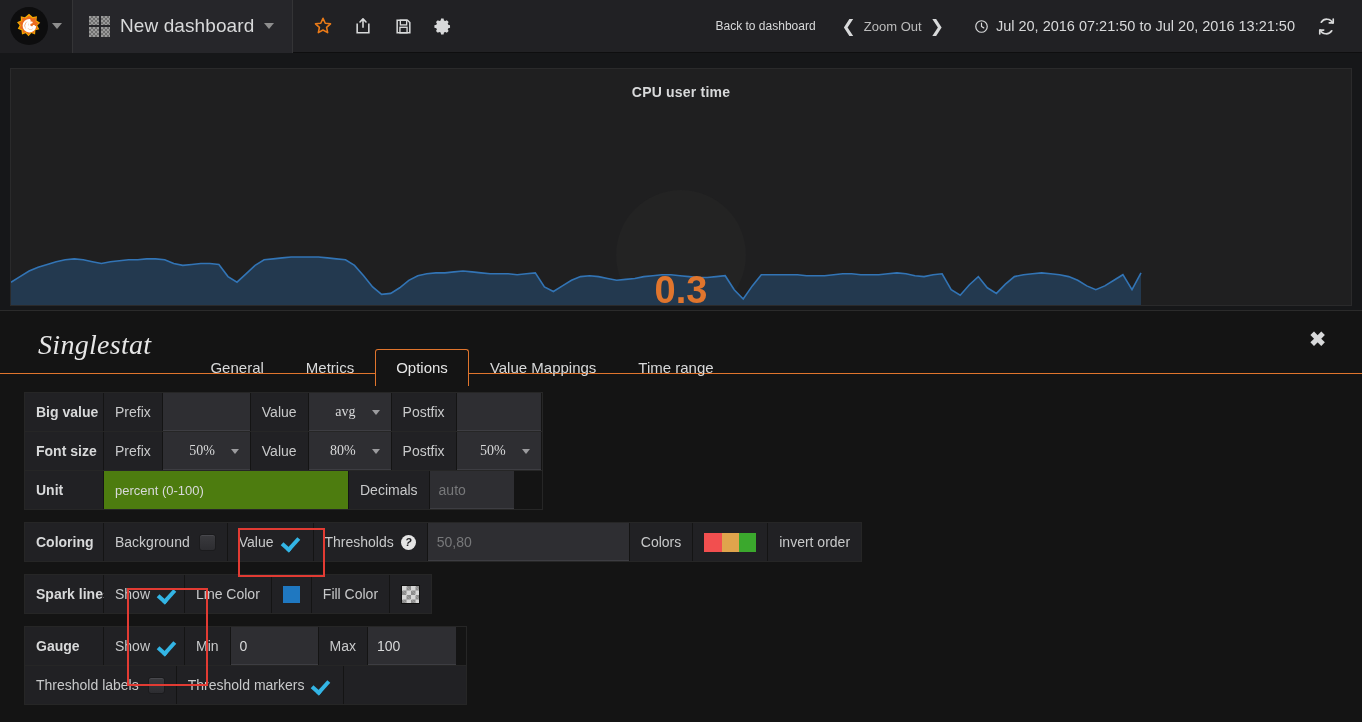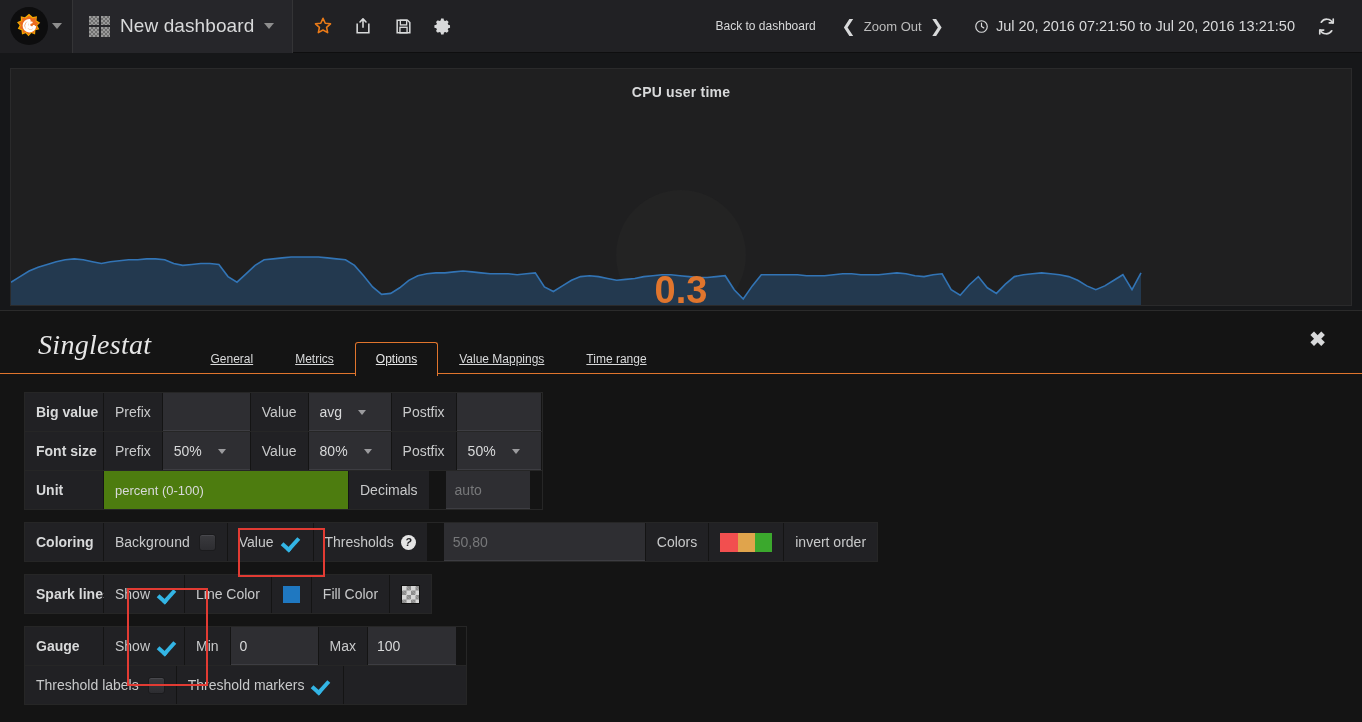--- a/index.html
+++ b/index.html
@@ -132,23 +132,23 @@
     border-bottom: 1px solid #e0752d;
   }
   .editor-plugin-title {
     font-family: "Liberation Serif", serif;
     font-style: italic; font-size: 28px; color: #e6e6e6;
     padding: 0 0 12px 38px; flex: none; letter-spacing: .3px;
   }
   .editor-tabs { display: flex; align-items: flex-end; margin-left: 38px; }
   .editor-tab {
     padding: 9px 20px 10px 20px;
-    color: #d8d9da; font-size: 12px; cursor: pointer;
+    color: #d8d9da; font-size: 15px; cursor: pointer;
     border: 1px solid transparent; border-bottom: none;
-    position: relative; top: 3px; text-decoration: underline;
+    position: relative; top: 13px;
   }
   .editor-tab.active {
     background: #141414;
     border-color: #e0752d;
     border-top-left-radius: 3px; border-top-right-radius: 3px;
     color: #e6e6e6;
   }
   .close-x {
     position: absolute; right: 36px; top: 18px;
     color: #d8d9da; font-size: 20px; font-weight: bold; cursor: pointer;
@@ -169,25 +169,26 @@
     border-right: 1px solid #141414;
     white-space: nowrap;
   }
   .cell.lbl-strong { font-weight: bold; color: #d8d9da; }
   .cell.w-label { width: 79px; }
   .cell.input {
     background: #2e2e32; color: #d8d9da; padding: 0 9px;
     border-right: 1px solid #141414;
     box-shadow: inset 0 -1px 0 #3d3d42;
   }
-  .cell.input.placeholder { color: #77787a; margin-left: 16px; }
+  .cell.input.placeholder { color: #77787a; }
   .cell.select {
     background: #2e2e32; color: #d8d9da;
-    justify-content: flex-start; gap: 16px;
+    justify-content: flex-end; gap: 16px;
     box-shadow: inset 0 -1px 0 #3d3d42;
+    font-family: Liberation Serif, serif;
   }
   .sel-caret {
     width: 0; height: 0;
     border-left: 4px solid transparent;
     border-right: 4px solid transparent;
     border-top: 5px solid #9b9b9e;
   }
   .cell.plain-val { background: #4d7c0f; color: #d8d9da; }
 
   

